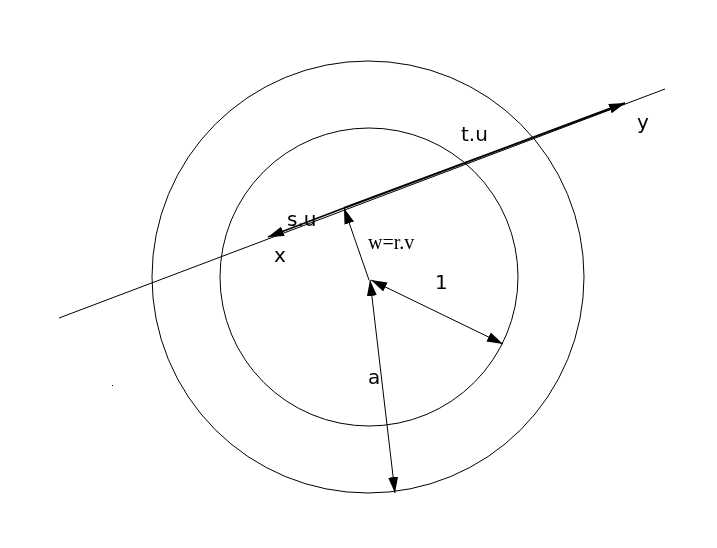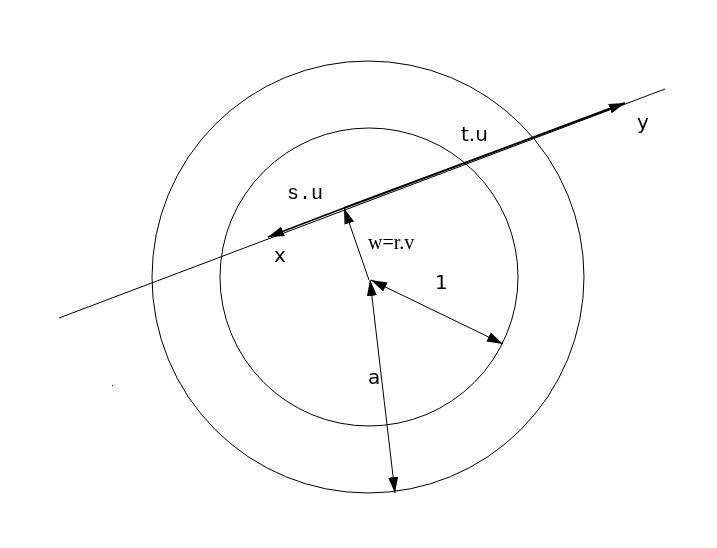--- a/index.html
+++ b/index.html
@@ -38,18 +38,18 @@
     <line x1="338" y1="280" x2="363" y2="493" stroke="#000" stroke-width="1" marker-end="url(#ahs)"></line>
     <line x1="363" y1="493" x2="338" y2="280" stroke="#000" stroke-width="0" marker-end="url(#ahs)"></line>
 
     <rect x="80" y="385" width="1" height="1" fill="#000"></rect>
     <rect x="711" y="545" width="5" height="1" fill="#000"></rect>
     <rect x="713" y="541" width="1" height="5" fill="#000"></rect>
   </svg>
 
   <span class="lbl" style="left:429px; top:124px;">t.u</span>
   <span class="lbl" style="left:605px; top:112px;">y</span>
-  <span class="lbl" style="left:255px; top:184px;font-family:Liberation Mono, monospace;">s.u</span>
+  <span class="lbl" style="left:255px; top:209px;">s.u</span>
   <span class="lbl" style="left:242px; top:245px;">x</span>
   <span class="lbl" style="left:336px; top:232px;font-family:Liberation Serif, serif;">w=r.v</span>
   <span class="lbl" style="left:403px; top:272px;">1</span>
   <span class="lbl" style="left:336px; top:367px;">a</span>
 </div>
 
 </body></html>

